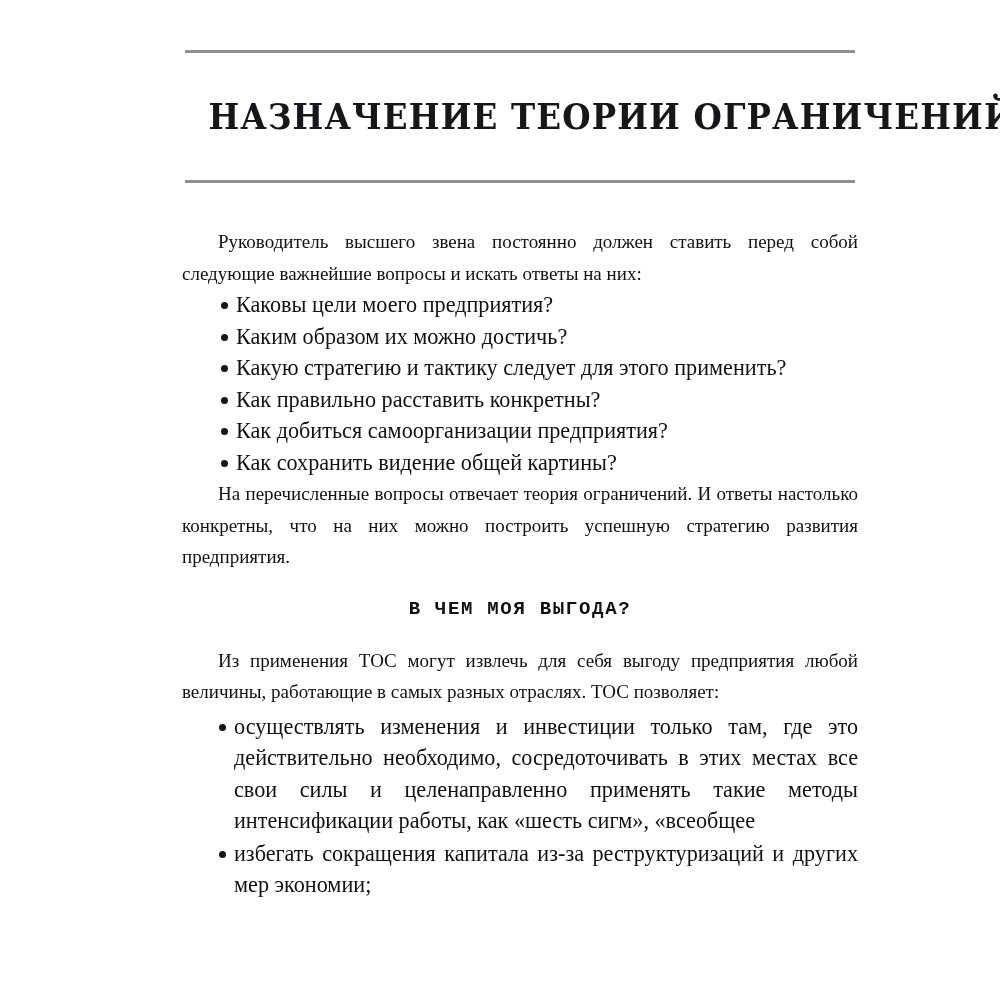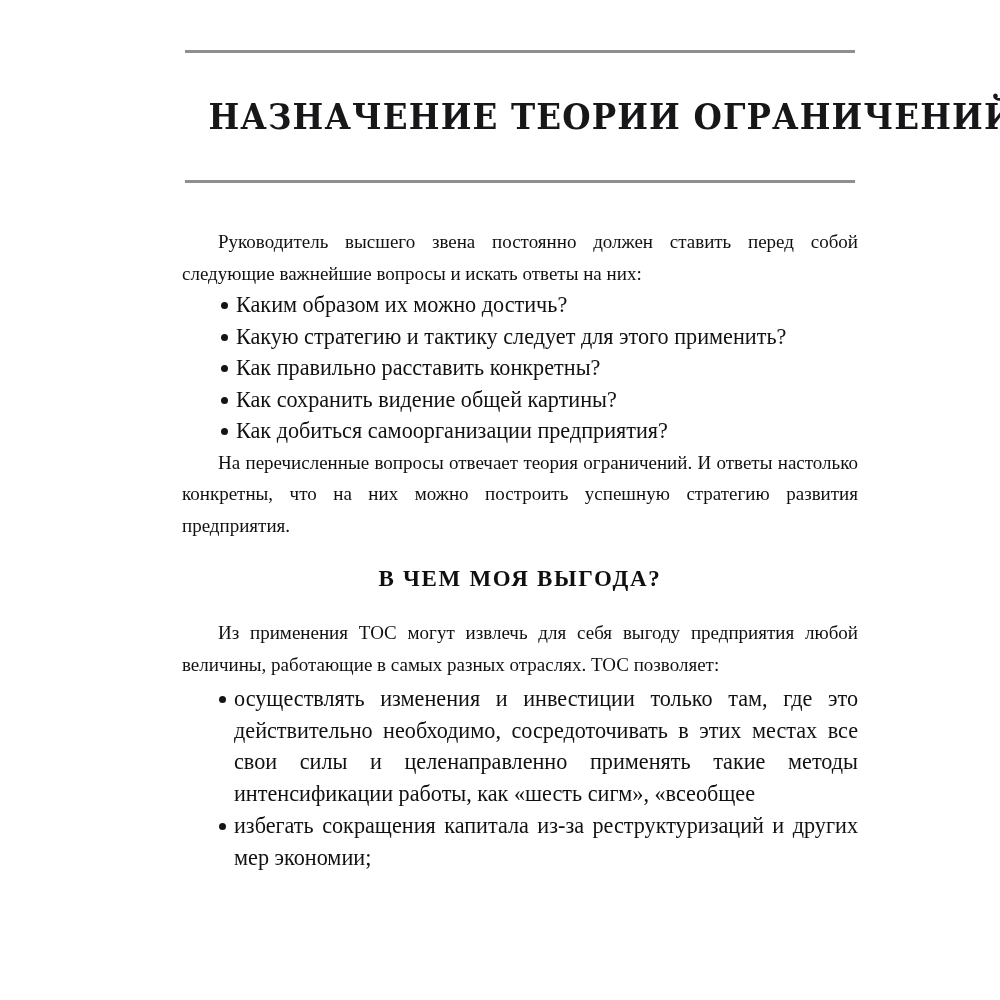--- a/index.html
+++ b/index.html
@@ -111,23 +111,23 @@
   ul.bullets.loose > li .bullet-dot {
     left: 37px;
   }
   ul.bullets.loose > li .li-text {
     display: block;
   }
 
   
   h2.subhead {
     margin: 0;
-    font-family: Liberation Serif, serif;
+    font-family: Liberation Mono, monospace;
     font-weight: 700;
-    font-size: 23px;
+    font-size: 19px;
     letter-spacing: 1.7px;
     text-align: center;
     color: #101010;
     text-indent: 0;
   }
   .sp-before-sub   { height: 25px; }
   .sp-after-sub    { height: 25px; }
 </style>
 </head>
 <body>
@@ -140,37 +140,41 @@
     <div class="rule"></div>
   </div>
 
   <div class="content">
 
     <p class="para">Руководитель высшего звена постоянно должен ставить перед собой следующие важнейшие вопросы и искать ответы на них:</p>
 
     <ul class="bullets tight">
       <li>
         <span class="bullet-dot"></span>
+        <span class="li-text">Каковы цели моего предприятия?</span>
+      </li>
+      <li>
+        <span class="bullet-dot"></span>
         <span class="li-text">Каким образом их можно достичь?</span>
       </li>
       <li>
         <span class="bullet-dot"></span>
         <span class="li-text">Какую стратегию и тактику следует для этого применить?</span>
       </li>
       <li>
         <span class="bullet-dot"></span>
         <span class="li-text">Как правильно расставить конкретны?</span>
       </li>
       <li>
         <span class="bullet-dot"></span>
-        <span class="li-text">Как сохранить видение общей картины?</span>
+        <span class="li-text">Как добиться самоорганизации предприятия?</span>
       </li>
       <li>
         <span class="bullet-dot"></span>
-        <span class="li-text">Как добиться самоорганизации предприятия?</span>
+        <span class="li-text">Как сохранить видение общей картины?</span>
       </li>
     </ul>
 
     <p class="para">На перечисленные вопросы отвечает теория ограничений. И ответы настолько конкретны, что на них можно построить успешную стратегию развития предприятия.</p>
 
     <div class="sp-before-sub"></div>
 
     <h2 class="subhead">В ЧЕМ МОЯ ВЫГОДА?</h2>
 
     <div class="sp-after-sub"></div>

